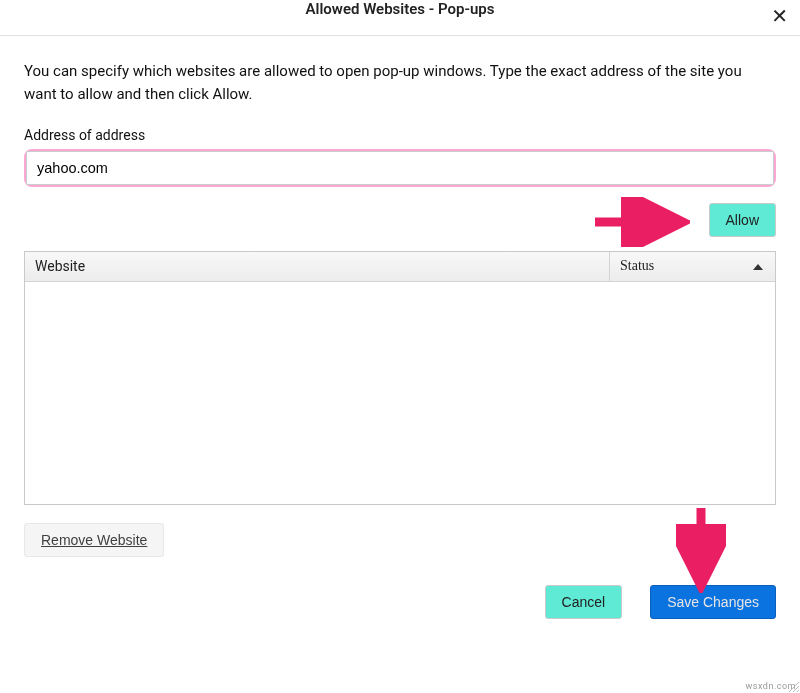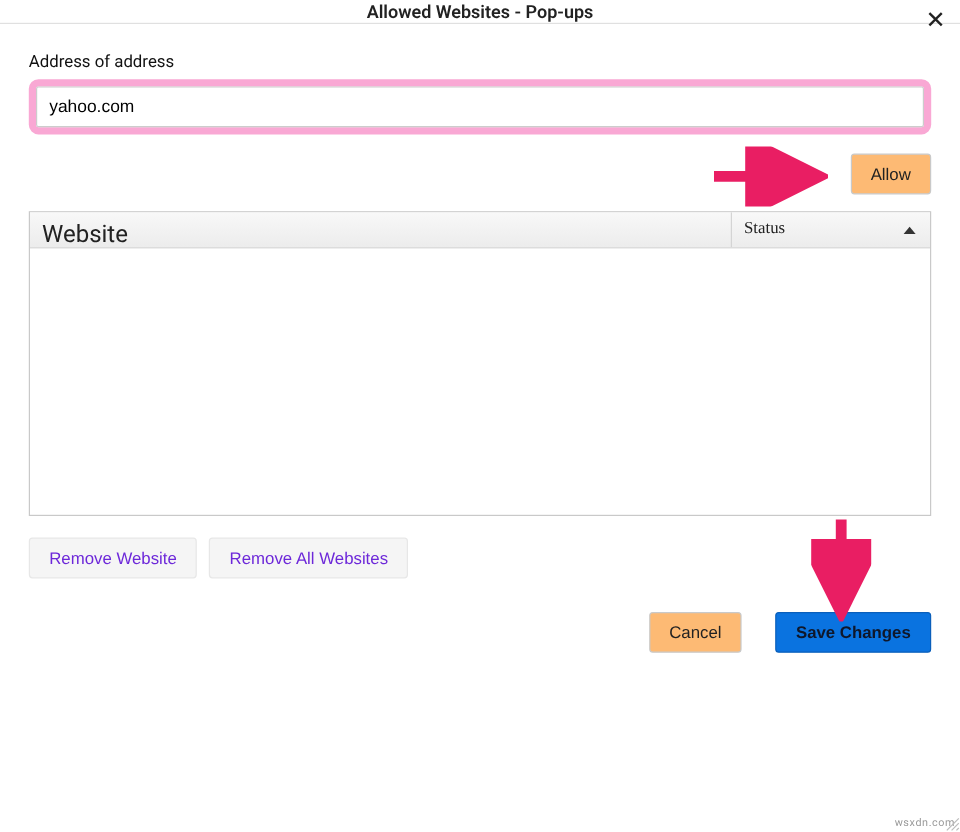--- a/index.html
+++ b/index.html
@@ -11,25 +11,25 @@
       font-family: -apple-system, BlinkMacSystemFont, "Segoe UI", Roboto, Helvetica, Arial, sans-serif;
       font-size: 14px;
       color: #222;
       background: #fff;
       width: 800px;
       height: 693px;
       position: relative;
       overflow: hidden;
     }
     .header {
-      height: 20px;
+      height: 36px;
       border-bottom: 1px solid #e0e0e0;
       position: relative;
       display: flex;
-      align-items: flex-end;
+      align-items: flex-start;
       justify-content: center;
     }
     .header-title {
       font-weight: 600;
       font-size: 15px;
     }
     .close-x {
       position: absolute;
       right: 12px;
       top: 6px;
@@ -46,21 +46,21 @@
       line-height: 1.5;
       margin-bottom: 22px;
       color: #111;
     }
     .label {
       font-size: 14px;
       margin-bottom: 6px;
       color: #111;
     }
     .input-highlight {
-      border: 6px solid #f9a8d4;
+      border: 2px solid #f9a8d4;
       border-radius: 8px;
       padding: 0;
       margin-bottom: 16px;
     }
     .addr-input {
       width: 100%;
       padding: 8px 10px;
       font-size: 14.5px;
       border: 1px solid #ccc;
       outline: none;
@@ -78,56 +78,57 @@
     .arrow1 {
       position: absolute;
       right: 86px;
       top: -6px;
       pointer-events: none;
     }
     .btn {
       padding: 8px 16px;
       font-size: 14px;
       border: 1px solid #c9c9c9;
-      background: #fdba74;
+      background: #5eead4;
       border-radius: 3px;
       cursor: pointer;
       color: #222;
     }
     .btn.disabled {
-      color: #6d28d9;
+      color: #404040;
       background: #f5f5f5;
       border-color: #e7e7e7;
       cursor: default;
+      text-decoration: underline;
     }
     .btn.primary {
       background: #0a73e0;
-      color: #0f172a;
+      color: #e5e5e5;
       border: 1px solid #0a5fbb;
-      font-weight: 700;
+      font-weight: 400;
       text-align: right;
     }
     .list-box {
       border: 1px solid #c9c9c9;
       height: 254px;
       background: #fff;
       display: flex;
       flex-direction: column;
     }
     .list-header {
       display: flex;
       background: linear-gradient(#f8f8f8, #ececec);
       border-bottom: 1px solid #d4d4d4;
       height: 30px;
       align-items: stretch;
     }
     .col-website {
       flex: 1;
       padding: 6px 10px;
-      font-size: 20px;
+      font-size: 14px;
       border-right: 1px solid #d4d4d4;
     }
     .col-status {
       width: 165px;
       padding: 6px 10px;
       font-size: 14px;
       position: relative;
       font-family: Liberation Serif, serif;
     }
     .sort-arrow {
@@ -190,20 +191,21 @@
 </head>
 <body>
 
 <div class="header">
   <span class="header-title">Allowed Websites - Pop-ups</span>
   <span class="close-x">✕</span>
 </div>
 
 <div class="content">
 
+  <p class="desc">You can specify which websites are allowed to open pop-up windows. Type the exact address of the site you want to allow and then click Allow.</p>
 
   <div class="label">Address of address</div>
 
   <div class="input-highlight">
     <input class="addr-input" type="text" value="yahoo.com" style="">
   </div>
 
   <div class="allow-row">
     <svg class="arrow1" width="100" height="50" viewBox="0 0 100 50">
       <defs>
@@ -222,21 +224,20 @@
       <div class="col-status">
         <span>Status</span>
         <span class="sort-arrow"></span>
       </div>
     </div>
     <div class="list-body"></div>
   </div>
 
   <div class="remove-row">
     <button class="btn disabled">Remove Website</button>
-    <button class="btn disabled">Remove All Websites</button>
   </div>
 
   <div class="footer-row">
     <svg class="arrow2" width="50" height="90" viewBox="0 0 50 90">
       <defs>
         <marker id="ah2" markerWidth="8" markerHeight="8" refX="6" refY="4" orient="auto">
           <polygon points="0 0, 8 4, 0 8" fill="#e91e63"></polygon>
         </marker>
       </defs>
       <line x1="25" y1="5" x2="25" y2="75" stroke="#e91e63" stroke-width="9" marker-end="url(#ah2)"></line>

